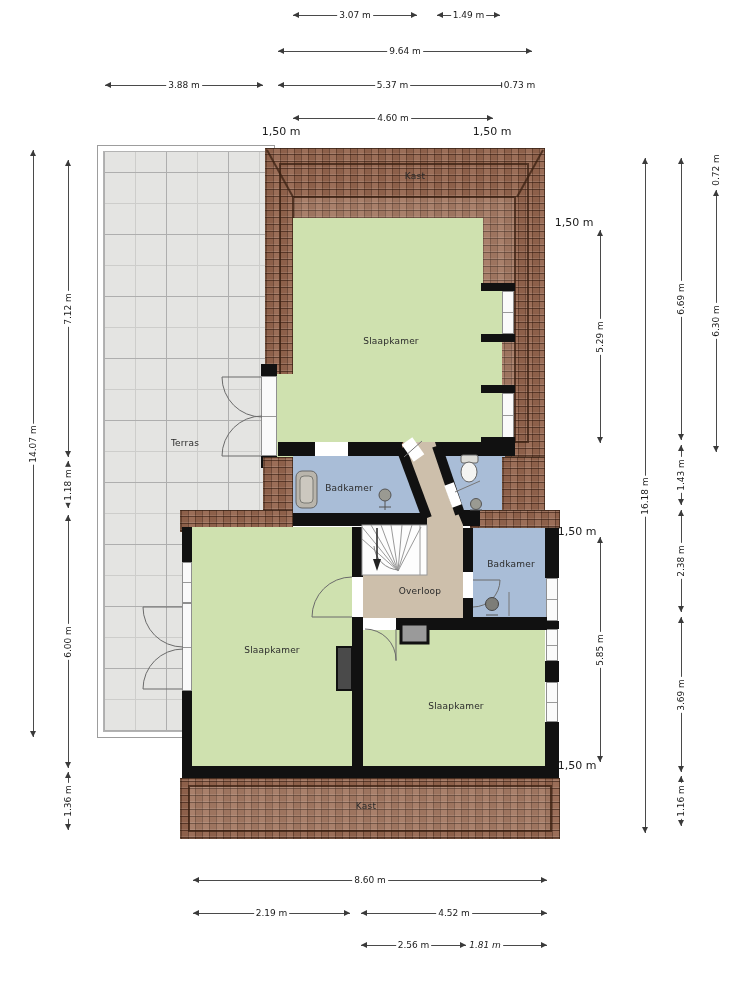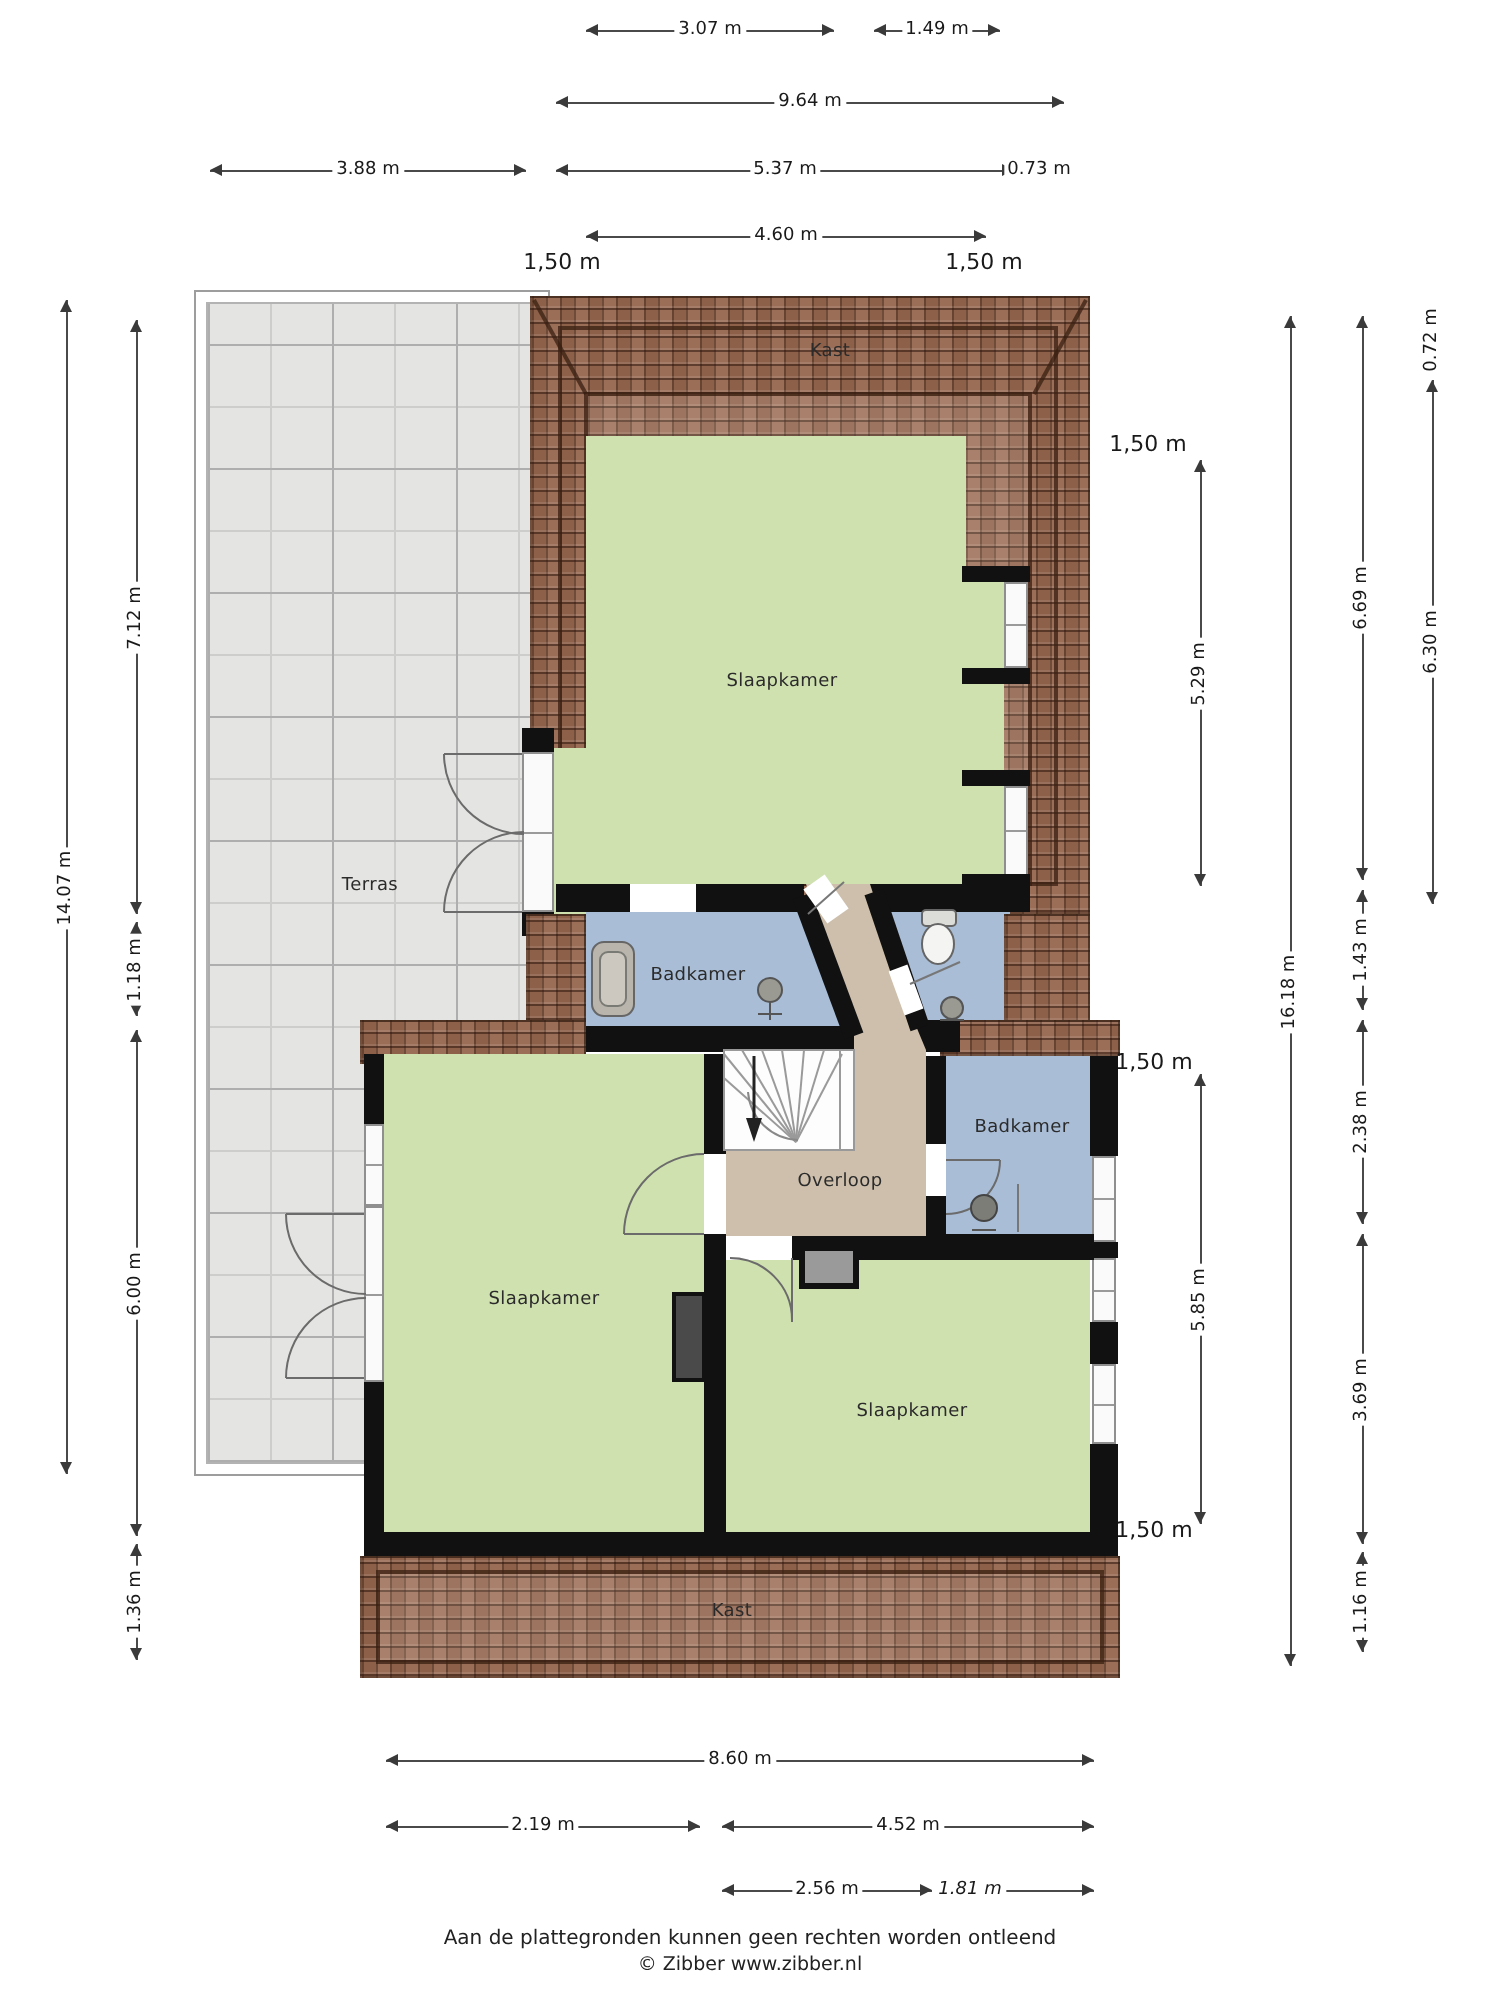--- a/index.html
+++ b/index.html
@@ -318,15 +318,13 @@
       <span class="dim-label" style="left: 485px; top: 945px; transform: translate(-50%, -50%); font-style: italic;">1.81 m</span>
     </div>
   <div id="markers">
       <span class="marker" style="left: 281px; top: 131px;">1,50 m</span>
       <span class="marker" style="left: 492px; top: 131px;">1,50 m</span>
       <span class="marker" style="left: 574px; top: 222px;">1,50 m</span>
       <span class="marker" style="left: 577px; top: 531px;">1,50 m</span>
       <span class="marker" style="left: 577px; top: 765px;">1,50 m</span>
     </div>
 
-  <div class="footer" style="top:964px;font-size:10px;">Aan de plattegronden kunnen geen rechten worden ontleend</div>
-  <div class="footer" style="top:977px;font-size:9.5px;">© Zibber www.zibber.nl</div>
 </div>
 
 </body></html>

